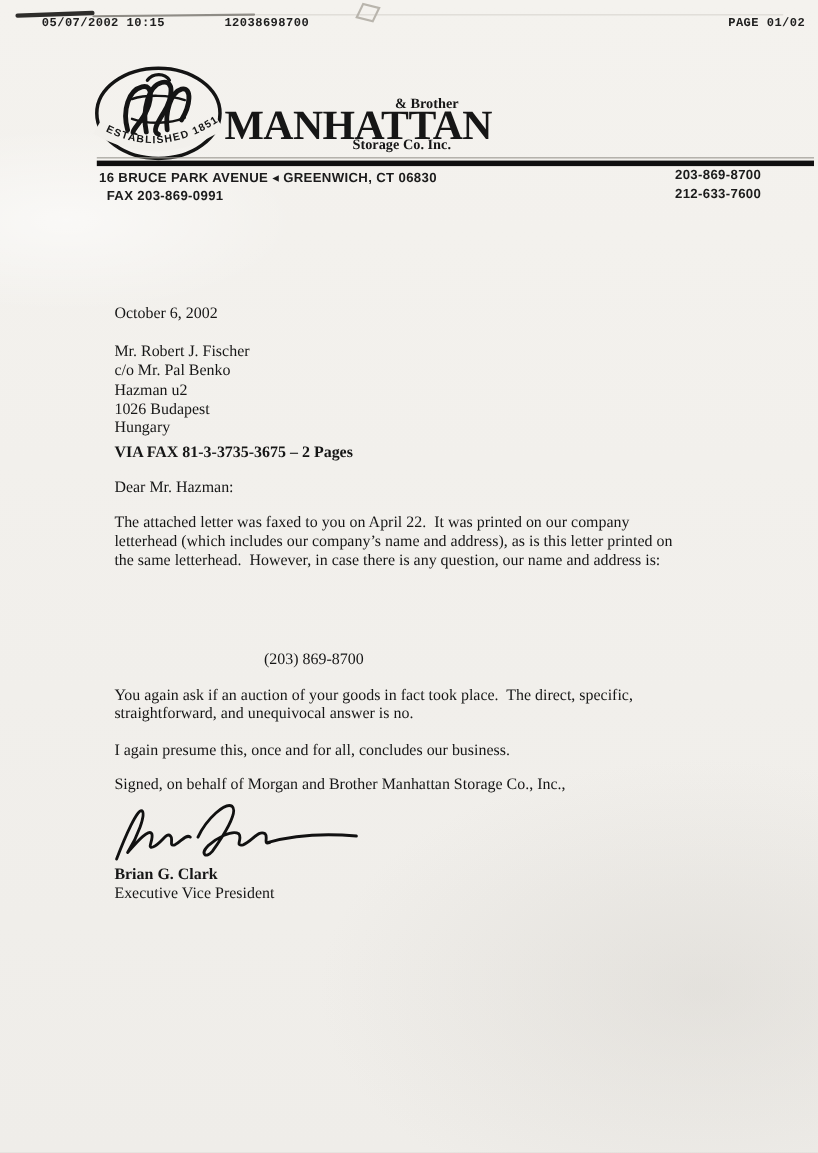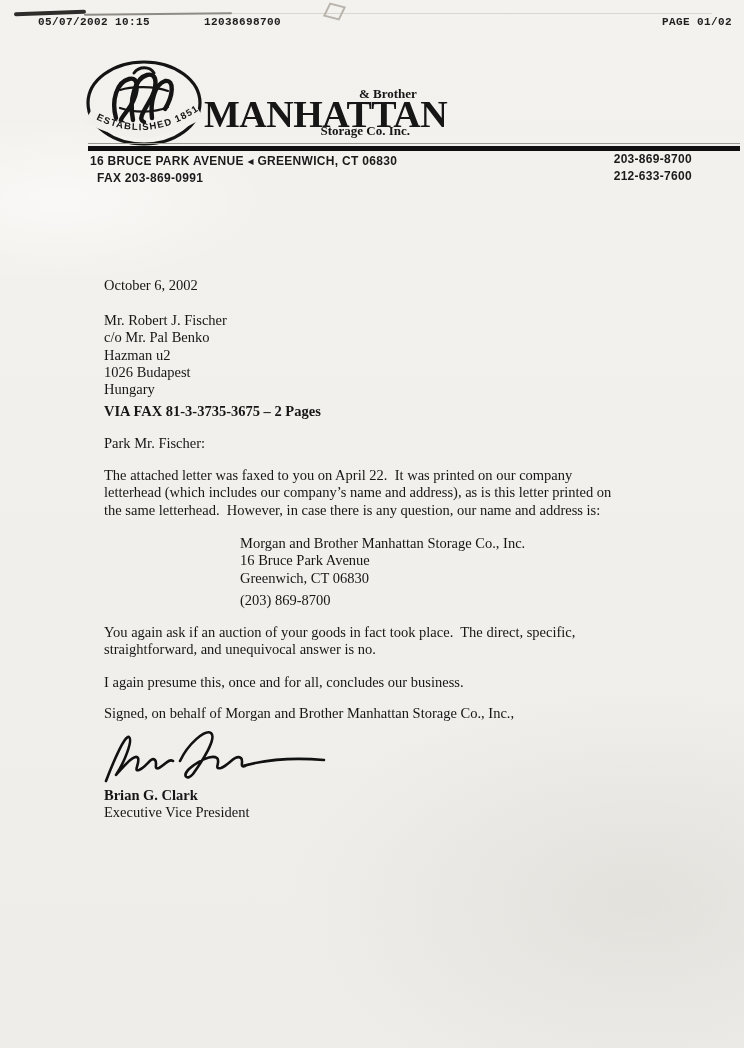--- a/index.html
+++ b/index.html
@@ -103,27 +103,24 @@
     <div>212-633-7600</div>
   </div>
 
   <div class="abs body-text letter-date">October 6, 2002</div>
   <div class="abs body-text pre recipient">Mr. Robert J. Fischer
 c/o Mr. Pal Benko
 Hazman u2
 1026 Budapest
 Hungary</div>
   <div class="abs body-text viafax">VIA FAX 81-3-3735-3675 – 2 Pages</div>
-  <div class="abs body-text salutation">Park Mr. Fischer:</div>
+  <div class="abs body-text salutation">Dear Mr. Hazman:</div>
   <div class="abs body-text pre para1">The attached letter was faxed to you on April 22.  It was printed on our company
 letterhead (which includes our company’s name and address), as is this letter printed on
 the same letterhead.  However, in case there is any question, our name and address is:</div>
-  <div class="abs body-text pre companyblock">Morgan and Brother Manhattan Storage Co., Inc.
-16 Bruce Park Avenue
-Greenwich, CT 06830</div>
   <div class="abs body-text companyphone">(203) 869-8700</div>
   <div class="abs body-text para3">I again presume this, once and for all, concludes our business.</div>
   <div class="abs body-text pre para2">You again ask if an auction of your goods in fact took place.  The direct, specific,
 straightforward, and unequivocal answer is no.</div>
   <div class="abs body-text para4">Signed, on behalf of Morgan and Brother Manhattan Storage Co., Inc.,</div>
 
   <svg class="abs signature" width="246" height="60" viewBox="0 0 246 60">
     <g fill="none" stroke="#111" stroke-width="2.6" stroke-linecap="round" stroke-linejoin="round">
       <path d="M 14,55 C 22,34 33,9 37,11 C 41,14 33,35 24,49 C 32,40 43,27 46,32 C 48,37 41,46 47,44 C 55,41 59,30 63,34 C 66,37 61,44 67,42 C 73,39 77,32 81,35"></path>
       <path d="M 88,35 C 96,18 113,3 119,7 C 125,12 111,34 101,48 C 95,55 90,50 97,43 C 105,36 119,28 125,32 C 129,36 121,44 129,42 C 137,39 143,28 149,32 C 152,35 147,42 153,40"></path>

